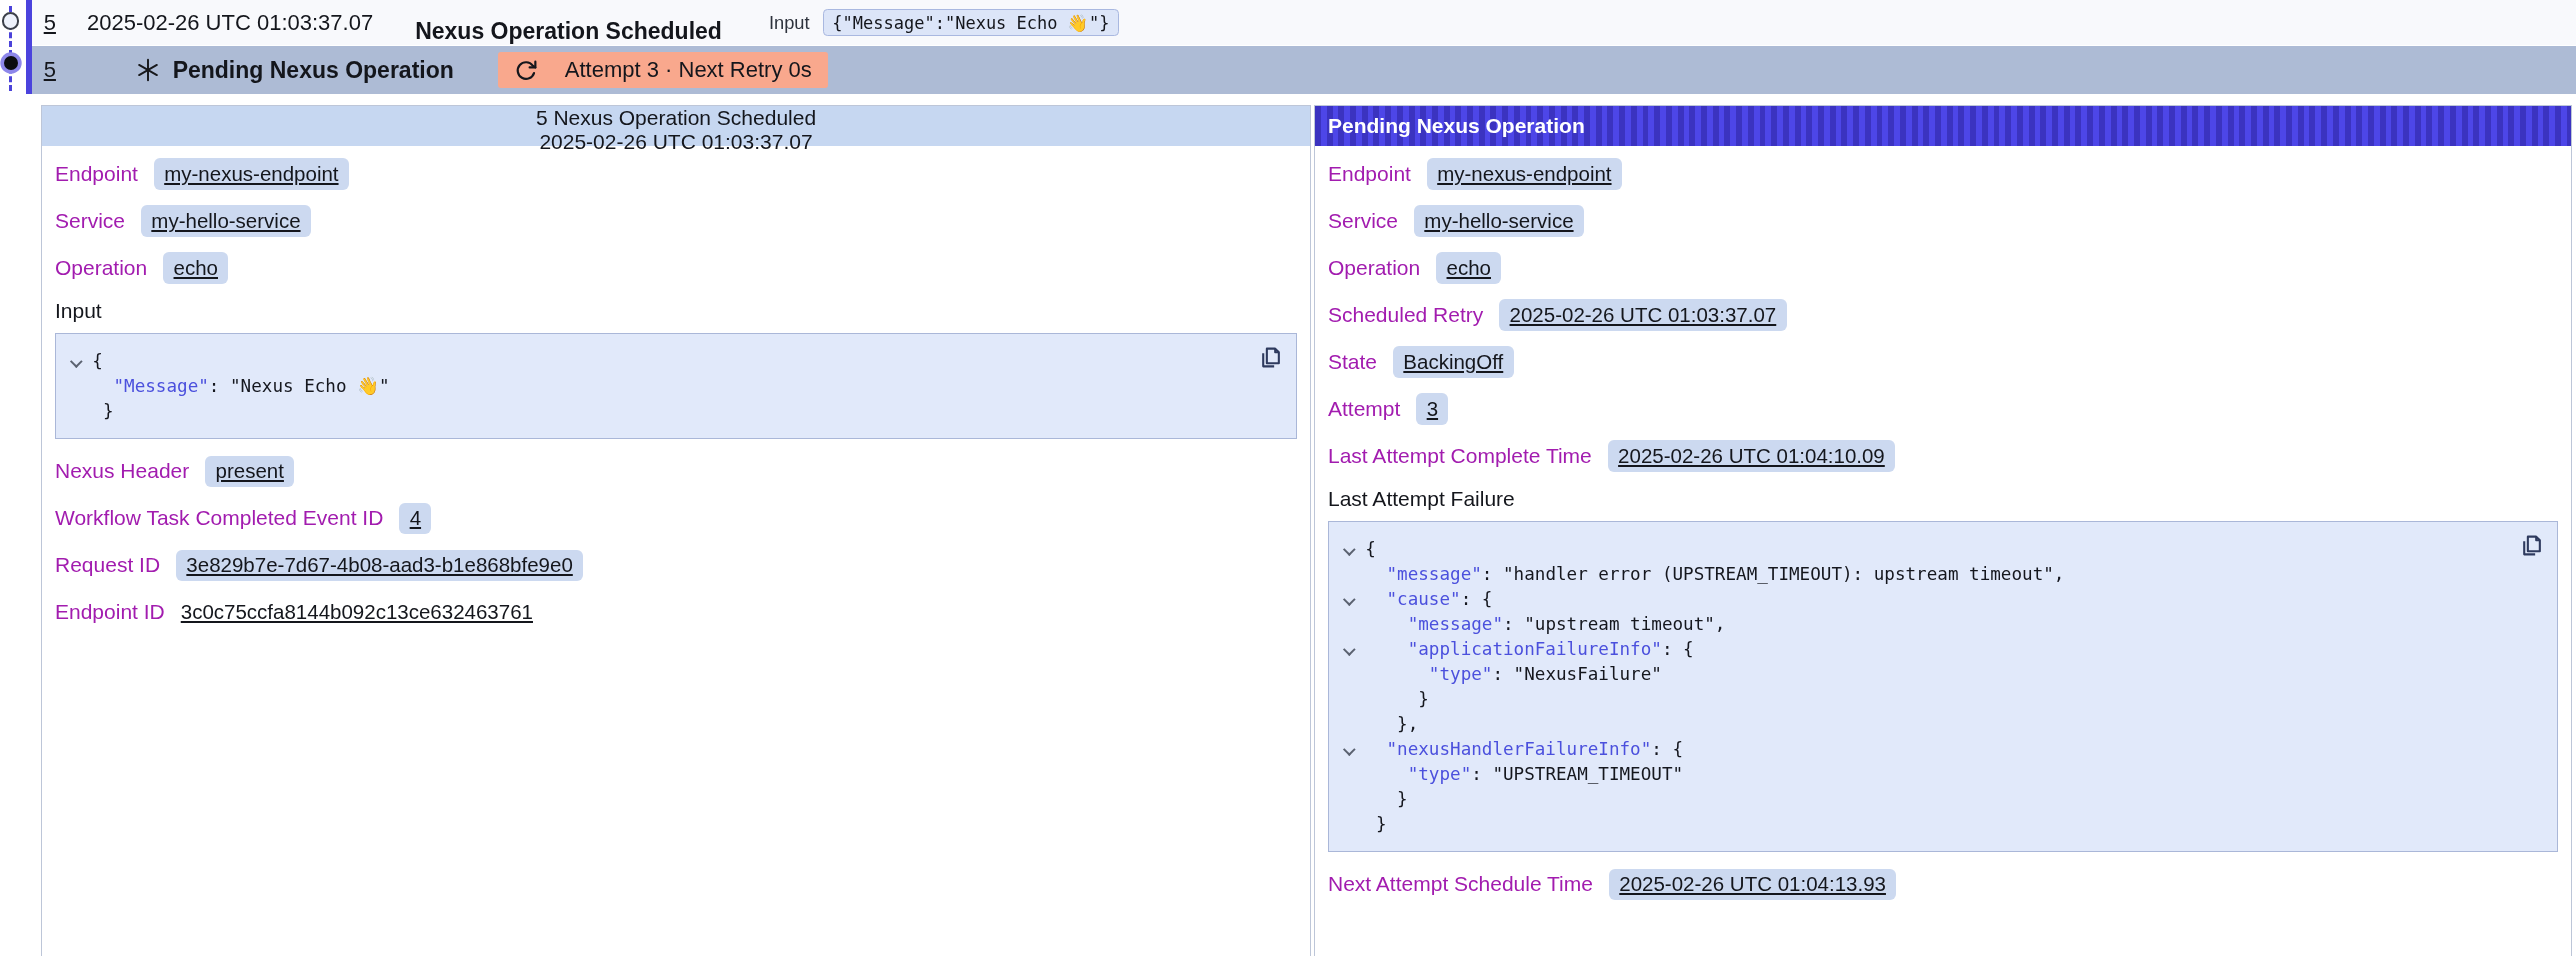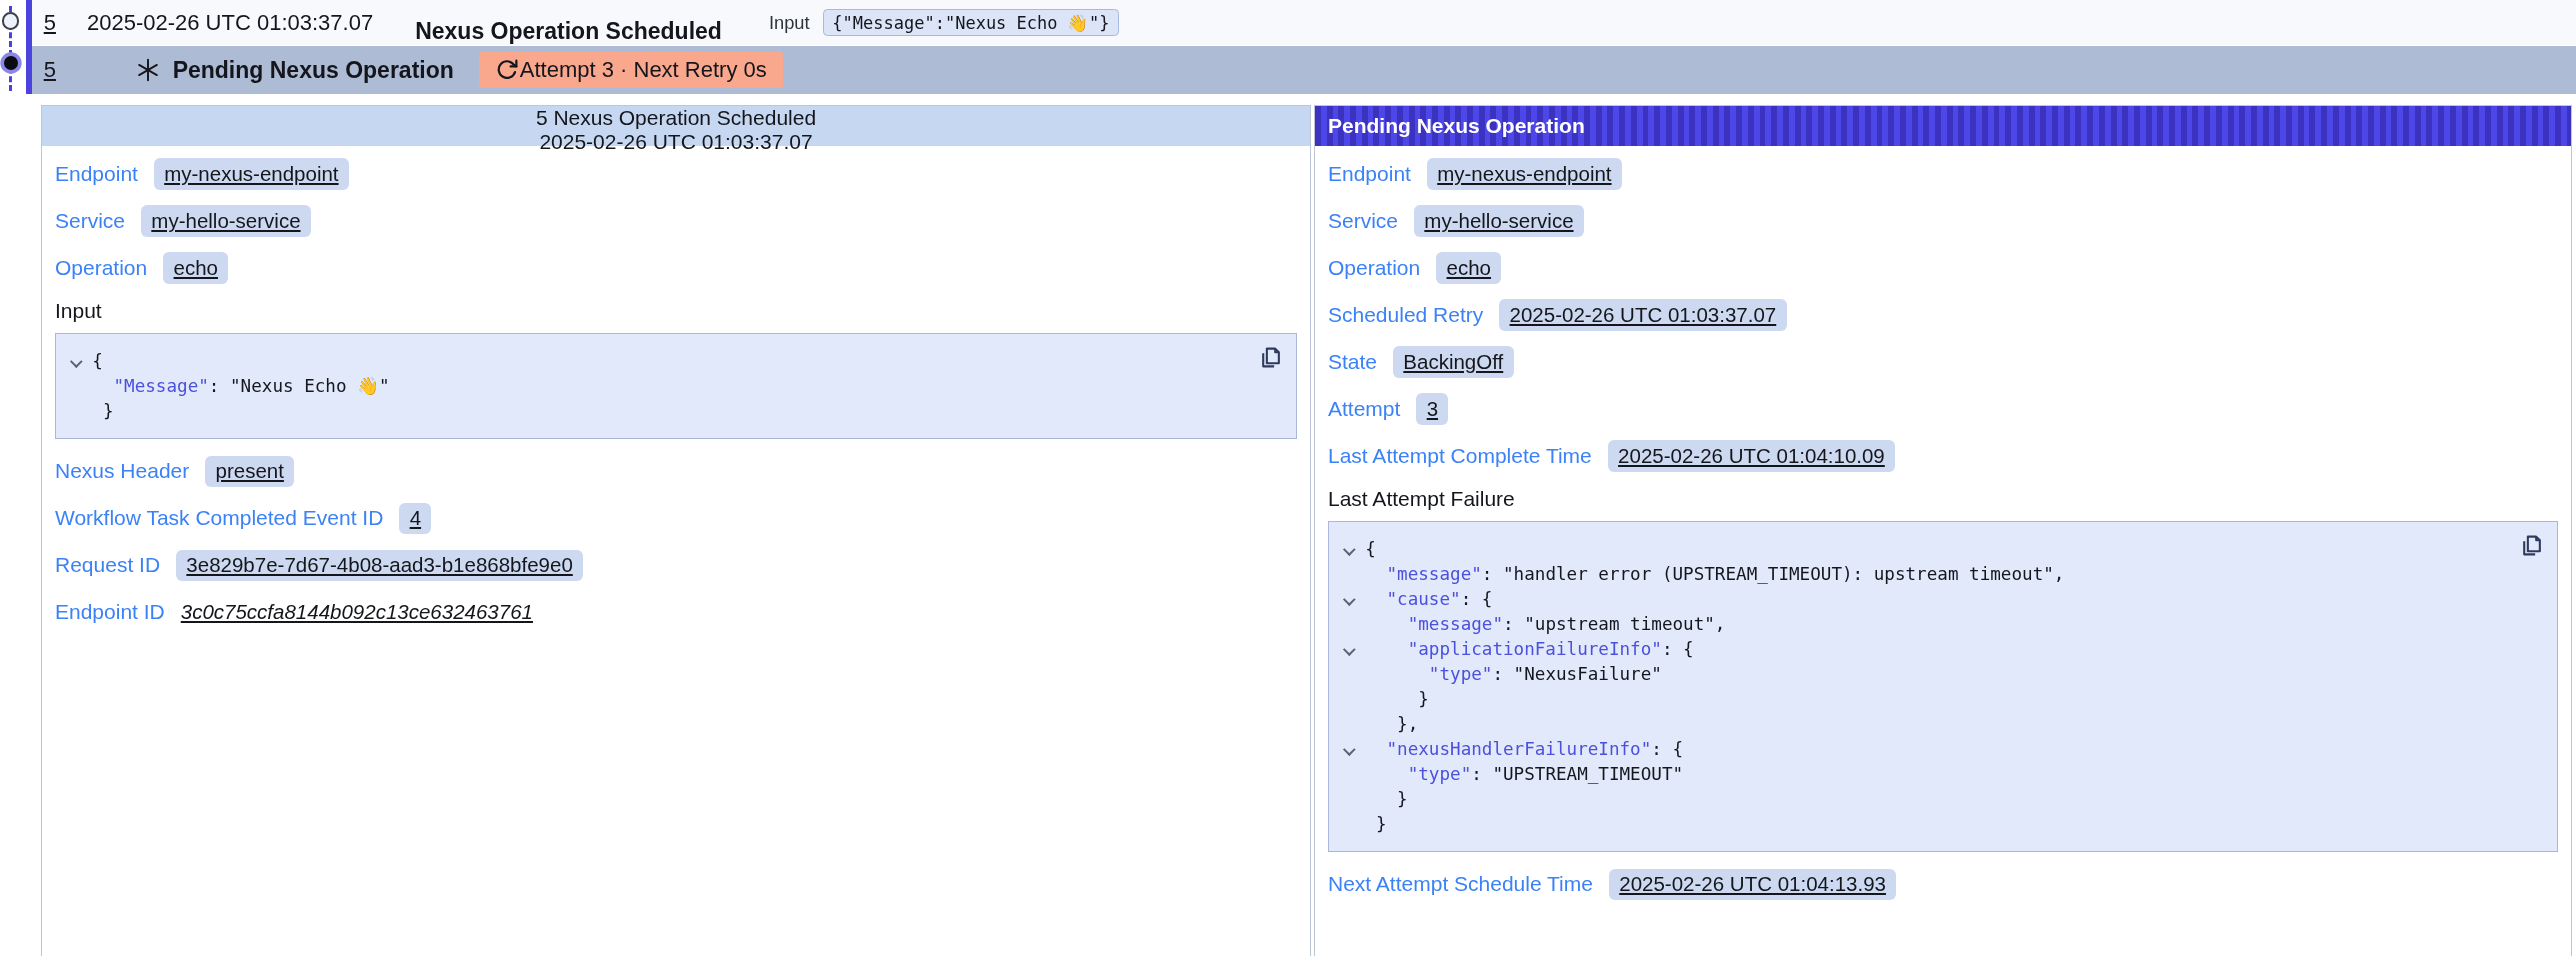--- a/index.html
+++ b/index.html
@@ -56,23 +56,23 @@
     background: #adbbd5; display: flex; align-items: center;
     padding-left: 11.7px;
   }
   .ev-id2 {
     font-size: 22px; color: #14161c; text-decoration: underline;
     margin-right: 79px; cursor: pointer;
   }
   .asterisk-icon { width: 26px; height: 26px; margin-right: 11.7px; flex: none; }
   .pending-title { font-size: 23px; font-weight: 700; margin-right: 25px; }
   .retry-badge {
-    display: inline-flex; align-items: flex-start; gap: 0;
+    display: inline-flex; align-items: flex-end; gap: 26px;
     background: #f9a88d; border-radius: 2.9px; padding: 5.1px 16px;
-    font-size: 22px; color: #14161c;
+    font-size: 22px; color: #14161c; margin-left: 19px;
   }
   .retry-icon { width: 25px; height: 25px; flex: none; }
 
   
   .panel {
     position: absolute; top: 105px; height: 879px;
     background: #ffffff; border: 1.5px solid #bdc6d8;
   }
   .panel.left  { left: 41px;  width: 1270px; }
   .panel.right { left: 1314px; width: 1258px; }
@@ -81,24 +81,24 @@
     justify-content: space-between; padding: 0 13px; font-size: 21px;
   }
   .panel.left .panel-header { background: #c6d7f1; color: #14161c; flex-direction: column; }
   .panel.right .panel-header {
     background: repeating-linear-gradient(90deg, #3b33c0 0 5.9px, #4d46e8 5.9px 11.7px);
     color: #ffffff; font-weight: 700;
   }
   .panel-body { padding: 4.4px 13px 0 13px; }
 
   .field-row { display: flex; align-items: center; height: 47px; gap: 16px; }
-  .field-label { font-size: 21px; color: #3b82f6; }
+  .field-label { font-size: 21px; color: #a21caf; }
   .field-value { font-size: 20.5px; color: #14161c; }
   .field-value.badge { background: #ccd9f0; border-radius: 5.9px; padding: 3.7px 10.3px; text-decoration: underline; }
-  .field-value.link { text-decoration: underline; cursor: pointer; padding: 3.7px 0; font-style: italic; }
+  .field-value.link { text-decoration: underline; cursor: pointer; padding: 3.7px 0; }
 
   .section-label { font-size: 21px; margin: 7.3px 0 10.3px 0; }
 
   .code-block {
     position: relative;
     background: #e1e9fa; border: 1.5px solid #aab7d8;
     padding: 14.6px 51px 14.6px 7.3px;
     font-family: "DejaVu Sans Mono", monospace;
     font-size: 17.6px; line-height: 25px; color: #15171e;
     margin-bottom: 8.8px;

